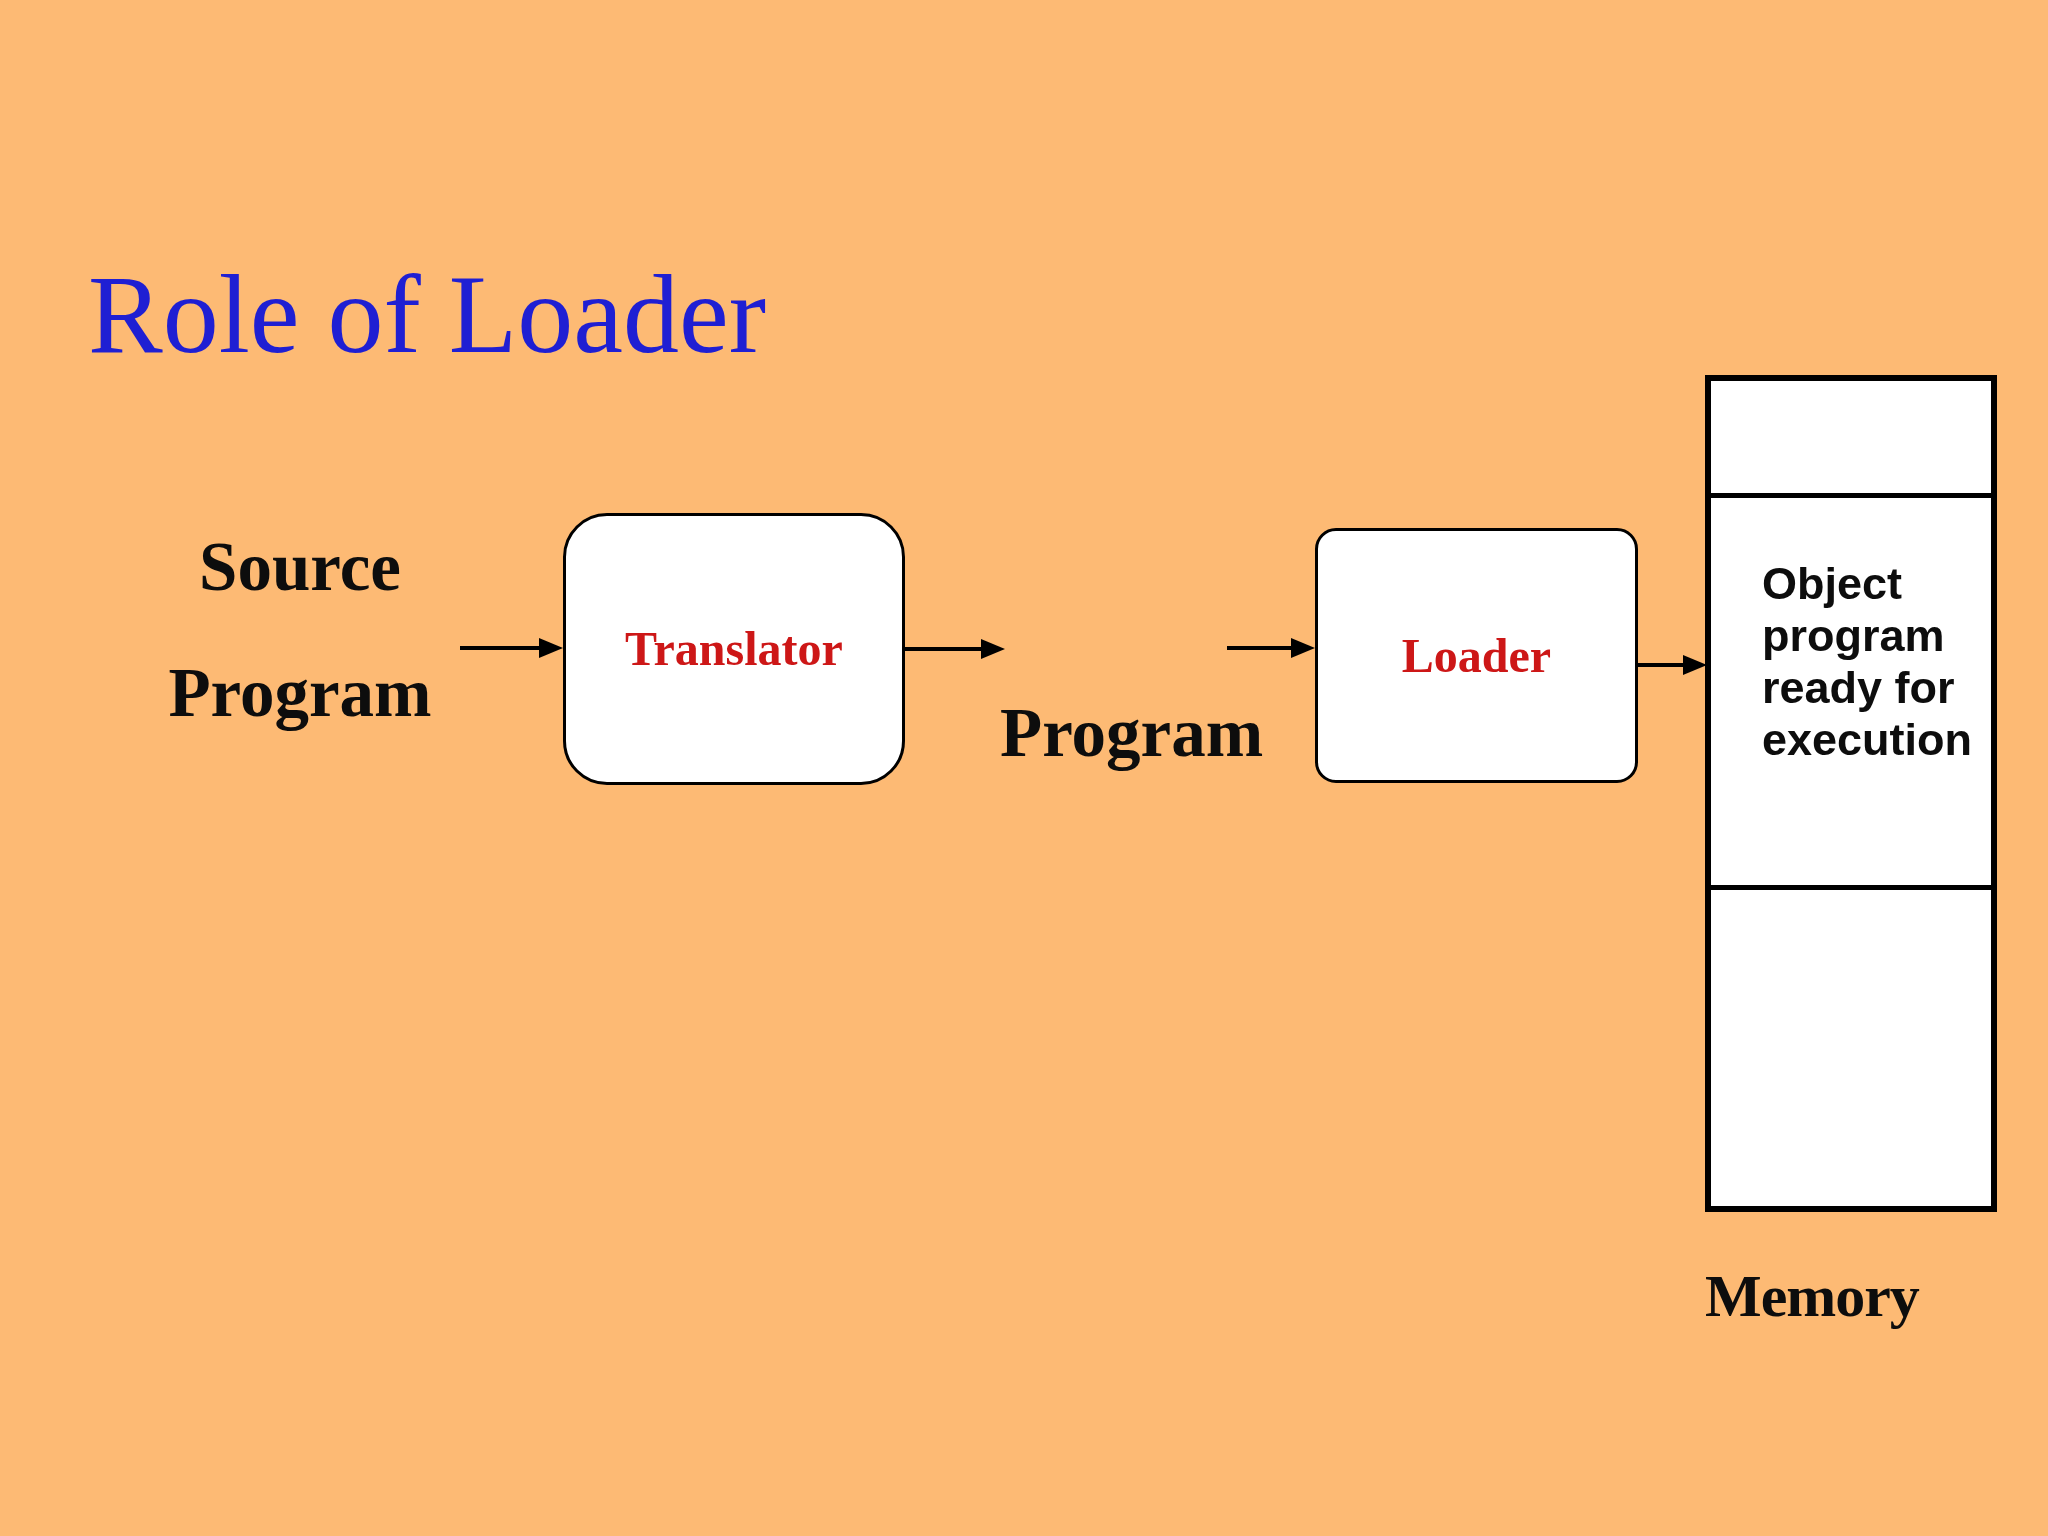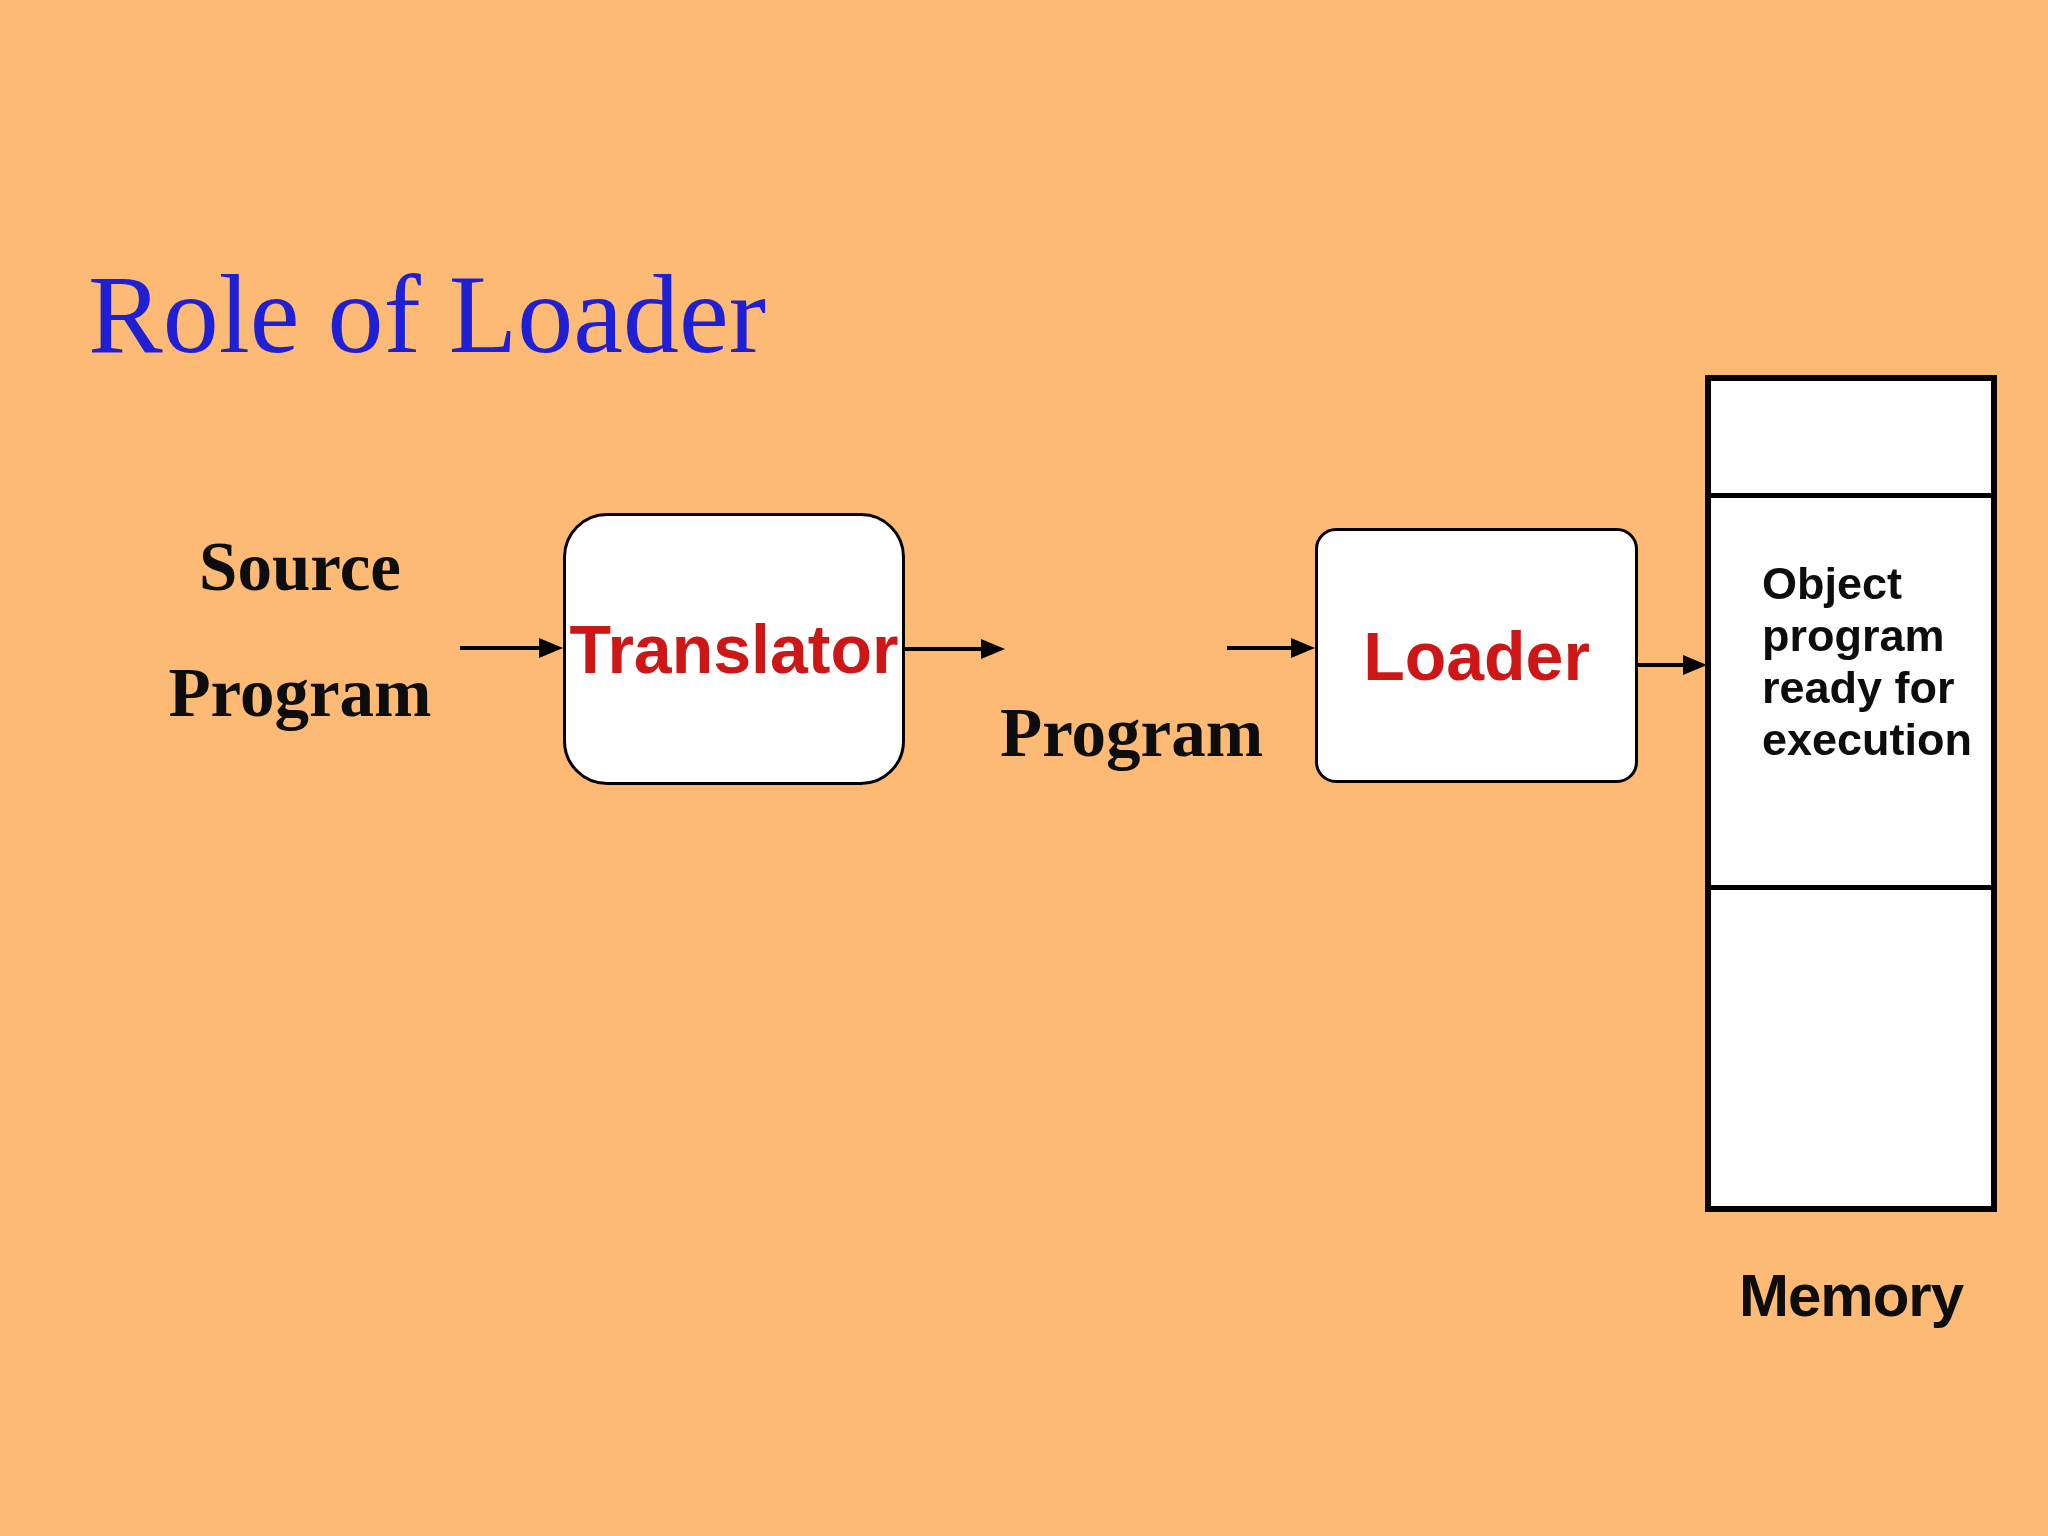--- a/index.html
+++ b/index.html
@@ -45,23 +45,23 @@
     border:3px solid #000;
     border-radius:44px;
     background:#fff;
     display:flex;
     align-items:center;
     justify-content:center;
   }
   #translator-box{left:563px;top:513px;width:342px;height:272px;}
   #loader-box{left:1315px;top:528px;width:323px;height:255px;border-radius:21px;}
   .flow-box .box-label{
-    font-family:Liberation Sans, sans-serif;
+    font-family:Liberation Serif, serif;
     font-weight:bold;
-    font-size:68px;
+    font-size:48px;
     color:var(--accent-red);
     line-height:1;
     white-space:nowrap;
   }
   .arrow{position:absolute;height:20px;}
   .arrow .shaft{
     position:absolute;
     left:0;top:8px;
     height:4px;
     background:#000;
@@ -107,22 +107,21 @@
     font-weight:bold;
     font-size:45px;
     line-height:52px;
     color:var(--ink);
     text-align:left;
   }
   .memory-caption{
     position:absolute;
     left:1705px;top:1266px;
     width:292px;
-    text-align:center;
-    font-family:Liberation Sans, sans-serif;
+    font-family:Liberation Serif, serif;
     font-weight:bold;
     font-size:60px;
     letter-spacing:-1px;
     color:var(--ink);
     line-height:1;
     white-space:nowrap;
   }
   .subtitle{
     position:absolute;
     left:140px;

